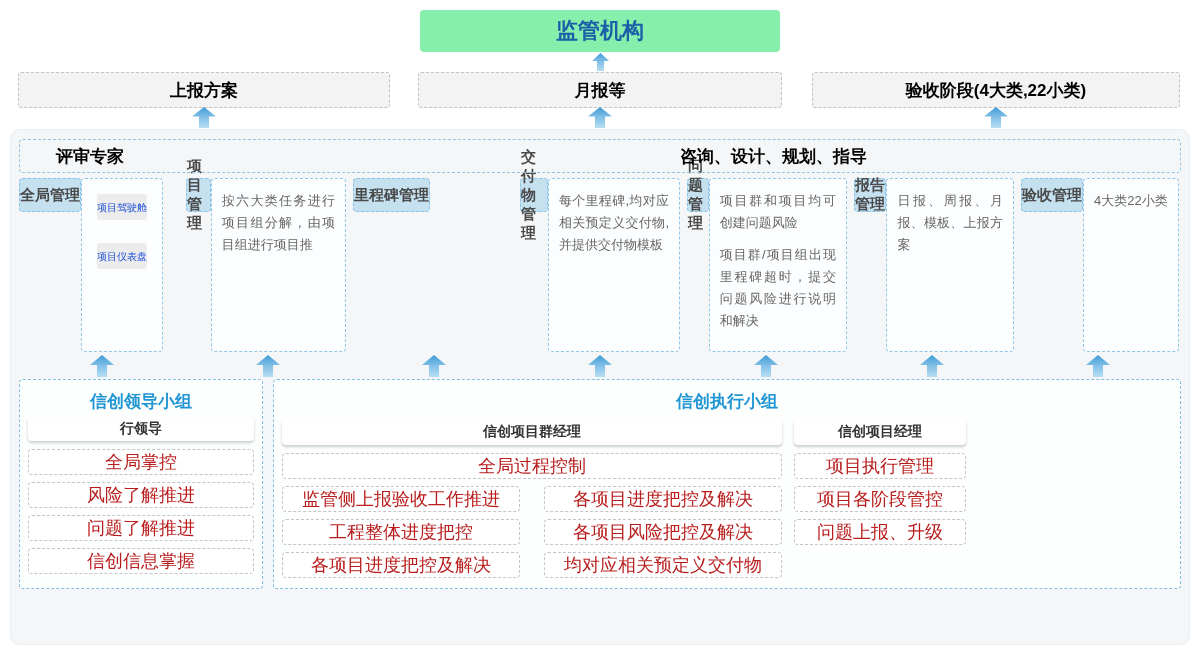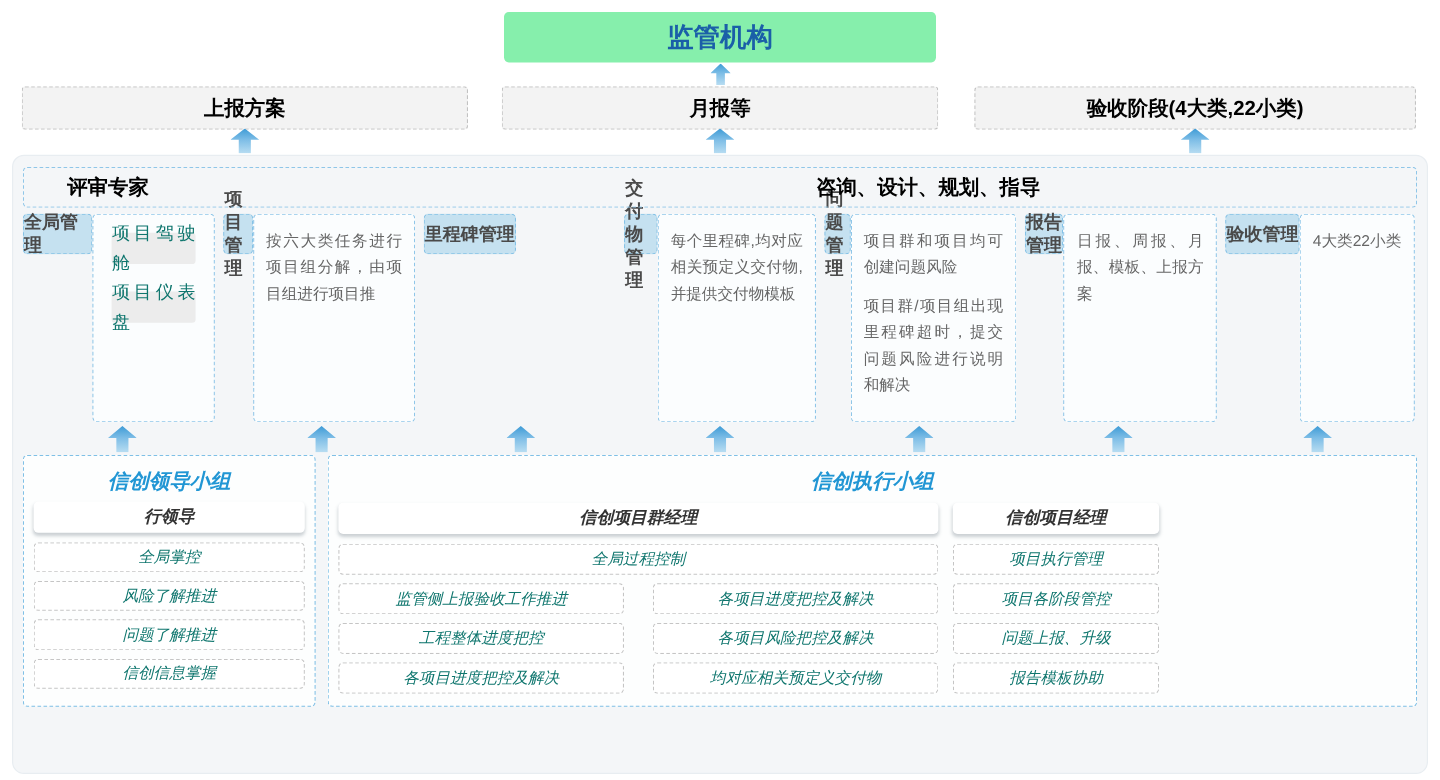--- a/index.html
+++ b/index.html
@@ -36,36 +36,36 @@
 
   .columns { display:grid; grid-template-columns:repeat(7,1fr); gap:7px; margin:5px 8px 0 8px; }
   .col { display:flex; flex-direction:row; }
   .col-header { height:34px; background:#c5e1f0; border:1px dashed #85c2e6; border-radius:4px;
     display:flex; align-items:center; justify-content:center;
     color:#4a4a4a; font-weight:bold; font-size:15px; margin-bottom:3px; }
   .col-body { height:174px; background:#fbfdfe; border:1px dashed #8fc6e8; border-radius:4px;
     padding:11px 10px; font-size:13px; color:#666; line-height:1.7; text-align:justify; }
   .col-body p { margin-bottom:10px; }
   .chip-gray { height:26px; background:#ececec; border-radius:3px; margin:4px 5px 23px 5px;
-    display:flex; align-items:center; justify-content:center; font-size:15px; color:#0f766e; }
+    display:flex; align-items:center; justify-content:center; font-size:10px; color:#1d4ed8; }
 
   .arrows-row { display:grid; grid-template-columns:repeat(7,1fr); margin:3px 8px 2px 8px; height:22px; }
   .arrows-row .cell { display:flex; justify-content:center; }
   .arrows-row .up-arrow { width:24px; height:22px; }
 
   
   .groups { display:flex; gap:10px; margin:0 8px; height:210px; }
-  .group { background:#fdfefe; border:1px dashed #7fc0e6; border-radius:4px; padding:7px 8px;font-style:italic; }
+  .group { background:#fdfefe; border:1px dashed #7fc0e6; border-radius:4px; padding:7px 8px; }
   .group-title { text-align:center; color:#2196d4; font-weight:bold; font-size:17px;
     height:32px; line-height:30px; }
   .role-chip { height:26px; background:#ffffff; border-radius:4px;
     box-shadow:0 2px 3px rgba(140,150,160,.45); display:flex; align-items:center; justify-content:center;
     font-weight:bold; font-size:14px; color:#333; margin-bottom:8px; }
   .item { height:26px; background:#ffffff; border:1px dashed #c5c5c5; border-radius:4px;
-    display:flex; align-items:center; justify-content:center; font-size:13px; color:#0f766e;
+    display:flex; align-items:center; justify-content:center; font-size:18px; color:#b91c1c;
     margin-bottom:7px; white-space:nowrap; }
 
   .group.leader { width:244px; display:flex; flex-direction:column; }
   .group.exec { flex:1; }
   .exec-grid { display:grid; grid-template-columns:500px 172px 1fr; column-gap:12px; }
   .two-col { display:grid; grid-template-columns:1fr 1fr; column-gap:24px; }
 </style>
 </head>
 <body>
 
@@ -183,21 +183,20 @@
               <div class="item">各项目进度把控及解决</div>
               <div class="item">均对应相关预定义交付物</div>
             </div>
           </div>
 
           <div>
             <div class="role-chip">信创项目经理</div>
             <div class="item">项目执行管理</div>
             <div class="item">项目各阶段管控</div>
             <div class="item">问题上报、升级</div>
-            <div class="item">报告模板协助</div>
           </div>
 
 
         </div>
       </div>
 
     </div>
   </div>
 </div>
 

